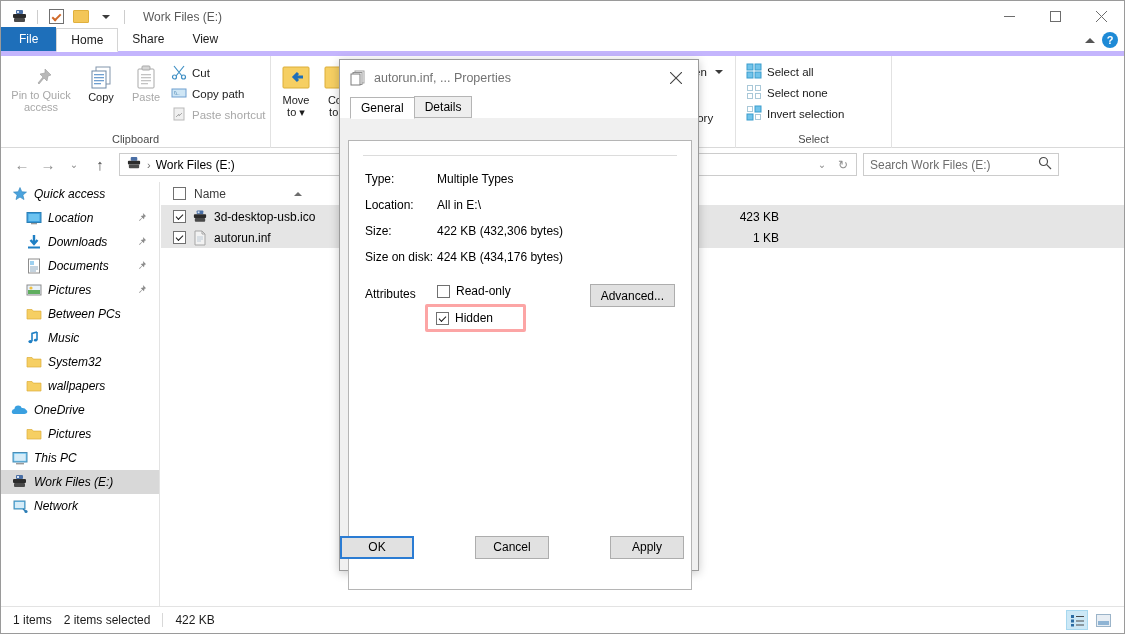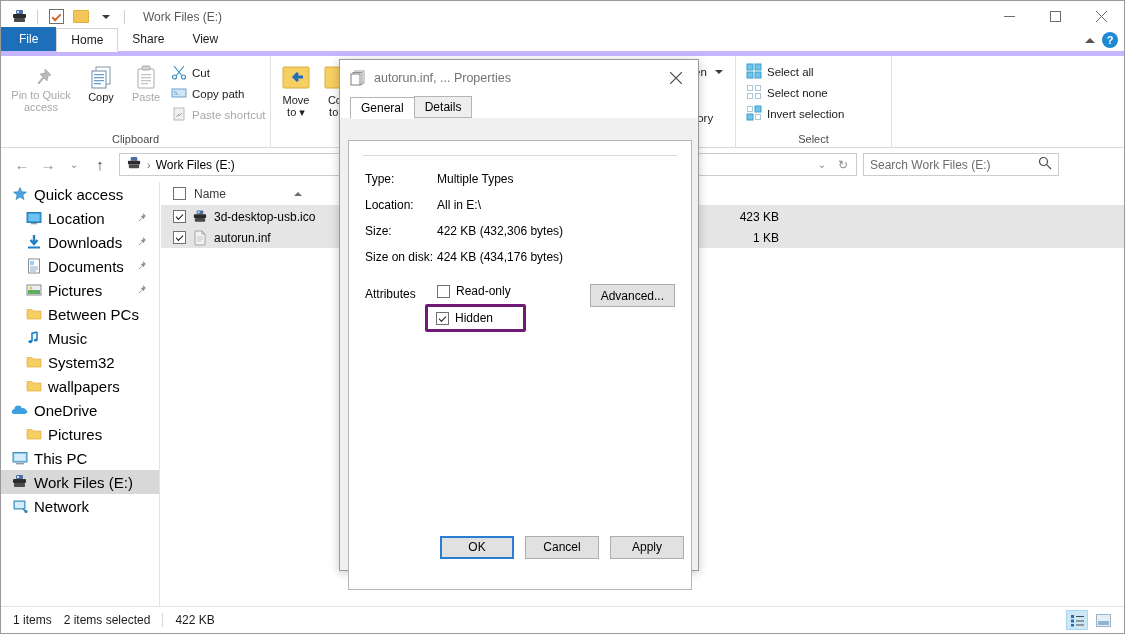--- a/index.html
+++ b/index.html
@@ -135,22 +135,22 @@
     background: #ffffff; display: flex; align-items: center; padding: 0 6px;
     color: #6d6d6d; font-size: 12px;
   }
 
   
   .navpane {
     position: absolute; top: 181px; left: 0; width: 159px; height: 425px;
     background: #ffffff; border-right: 1px solid #e3e3e3; overflow: hidden;
   }
   .nav-item {
-    height: 24px; display: flex; align-items: center; font-size: 15px; color: #000;
-    padding-left: 10px; position: relative;
+    height: 24px; display: flex; align-items: center; font-size: 12px; color: #000;
+    padding-left: 10px; position: relative; font-style: italic;
   }
   .nav-item.sel { background: #cce4f7; }
   .nav-item.sel.inactive { background: #d8d8d8; }
   .nav-ico { width: 17px; height: 16px; margin-right: 6px; display: flex; align-items: center; justify-content: center; flex: 0 0 17px; }
   .pin-mark { position: absolute; right: 12px; color: #8a8a8a; font-size: 11px; }
   .indent1 { padding-left: 24px; }
 
   
   .filepane {
     position: absolute; top: 181px; left: 160px; width: 963px; height: 425px;
@@ -227,31 +227,31 @@
   .hdr-text { font-size: 12px; }
   .hr { height: 1px; background: #dcdcdc; margin: 0 2px 10px 2px; }
   .prop-row { display: flex; align-items: center; height: 26px; font-size: 12px; }
   .prop-key { flex: 0 0 76px; padding-left: 4px; }
   .prop-val { }
   .attrs { margin-top: 14px; display: flex; position: relative; }
   .attr-key { flex: 0 0 76px; padding-left: 4px; font-size: 12px; padding-top: 3px; }
   .attr-list { display: flex; flex-direction: column; gap: 6px; }
   .attr-item { display: flex; align-items: center; gap: 6px; font-size: 12px; }
   .attr-hl {
-    border: 3px solid #701a75; padding: 4px 30px 4px 8px; margin-left: -12px;
+    border: 3px solid #fca5a5; padding: 4px 30px 4px 8px; margin-left: -12px;
     border-radius: 2px; background: #ffffff;
   }
   .adv-btn {
     position: absolute; right: 4px; top: 0;
     height: 23px; padding: 0 10px; border: 1px solid #adadad; background: #e1e1e1;
     font-size: 12px; display: flex; align-items: center; justify-content: center;
   }
   .dlg-footer {
     position: absolute; left: 0; bottom: 0; width: 358px; height: 46px;
-    display: flex; align-items: center; justify-content: flex-end; gap: 11px; padding-right: 14px;
+    display: flex; align-items: center; justify-content: space-between; gap: 5px; padding-right: 14px;
   }
   .dlg-btn {
     width: 74px; height: 23px; border: 1px solid #adadad; background: #e1e1e1;
     font-size: 12px; display: flex; align-items: center; justify-content: center;
   }
   .dlg-btn.default {
     border: 2px solid #2b7cd3; background: #e1e1e1;
   }
 </style>
 </head>

